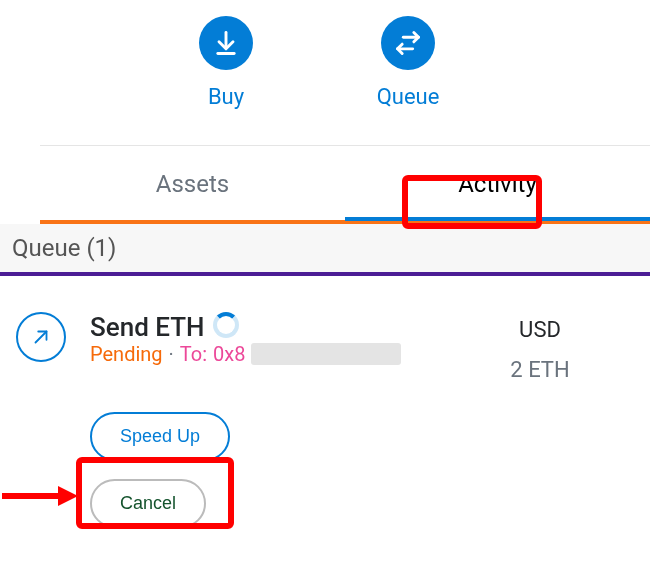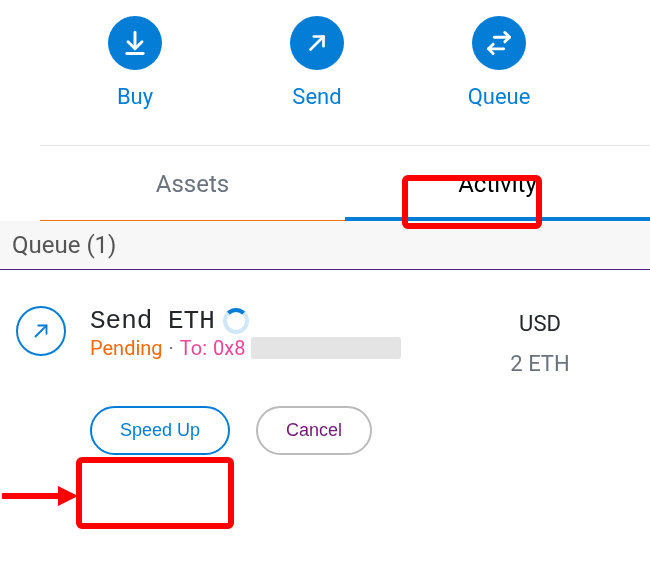--- a/index.html
+++ b/index.html
@@ -36,21 +36,21 @@
   }
   .action-circle svg { stroke: #fff; fill: none; }
   .action-label {
     color: #037dd6;
     font-size: 22px;
     font-weight: 400;
   }
   .tabs {
     display: flex;
     border-top: 1px solid #e5e5e5;
-    border-bottom: 1px solid #f97316;
+    border-bottom: 4px solid #f97316;
     margin-top: 6px;
     margin-left: 40px;
   }
   .tab {
     flex: 1;
     text-align: center;
     padding: 24px 0 22px 0;
     font-size: 24px;
     color: #6a737d;
     cursor: pointer;
@@ -63,21 +63,21 @@
     content: "";
     position: absolute;
     left: 0;
     right: 0;
     bottom: -1px;
     height: 4px;
     background: #037dd6;
   }
   .queue-bar {
     background: #f7f7f7;
-    border-bottom: 1px solid #4c1d95;
+    border-bottom: 4px solid #4c1d95;
     padding: 10px 12px;
     font-size: 24px;
     color: #555;
   }
   .tx-row {
     display: flex;
     align-items: flex-start;
     padding: 36px 20px 0 16px;
   }
   .tx-icon-wrap {
@@ -88,23 +88,21 @@
     display: flex;
     align-items: center;
     justify-content: center;
     flex-shrink: 0;
     margin-right: 24px;
   }
   .tx-icon-wrap svg { stroke: #037dd6; fill: none; }
   .tx-main { flex: 1; }
   .tx-title-line {
     display: flex;
-    align-items: center;
     gap: 8px;
-    font-family: Liberation Mono, monospace;
   }
   .tx-title {
     font-size: 26px;
     font-weight: 500;
     color: #24272a;
   }
   .spinner {
     width: 26px;
     height: 26px;
     border: 4px solid #cfe7f7;
@@ -153,39 +151,40 @@
   .amt-crypto { margin-top: 10px; gap: 13px; }
   .amt-crypto .amt-mask { width: 108px; }
   .amt-unit {
     font-size: 22px;
     color: #24272a;
   }
   .amt-crypto .amt-unit { color: #6a737d; }
   .tx-actions {
     display: flex;
     align-items: flex-start;
-    gap: 26px;
+    gap: 18px;
     margin-top: 30px;
     margin-left: 90px;
     position: relative;
+    flex-direction: column;
   }
   .pill-btn {
     border-radius: 999px;
     padding: 12px 28px;
     font-size: 18px;
     cursor: pointer;
     background: #fff;
   }
   .pill-primary {
     border: 2px solid #037dd6;
     color: #037dd6;
   }
   .pill-secondary {
     border: 2px solid #bbb;
-    color: #701a75;
+    color: #14532d;
   }
   
   .anno-box {
     position: absolute;
     border: 6px solid #ff0000;
     border-radius: 6px;
     pointer-events: none;
   }
   .anno-activity {
     top: 175px;
@@ -215,29 +214,20 @@
       <svg width="28" height="28" viewBox="0 0 24 24" stroke-width="2.5" stroke-linecap="round" stroke-linejoin="round">
         <path d="M12 3v12"></path>
           <path d="M6 11l6 6 6-6"></path>
           <path d="M5 21h14"></path>
       </svg>
     </div>
     <span class="action-label">Buy</span>
   </div>
   <div class="action-item">
     <div class="action-circle">
-      <svg width="26" height="26" viewBox="0 0 24 24" stroke-width="2.5" stroke-linecap="round" stroke-linejoin="round">
-        <path d="M6 18L18 6"></path>
-          <path d="M9 6h9v9"></path>
-      </svg>
-    </div>
-    <span class="action-label">Send</span>
-  </div>
-  <div class="action-item">
-    <div class="action-circle">
       <svg width="28" height="28" viewBox="0 0 24 24" stroke-width="2.5" stroke-linecap="round" stroke-linejoin="round">
         <path d="M17 3l4 4-4 4"></path>
           <path d="M21 7H8"></path>
         <path d="M7 21l-4-4 4-4"></path>
           <path d="M3 17h13"></path>
       </svg>
     </div>
     <span class="action-label">Queue</span>
   </div>
 </div>

